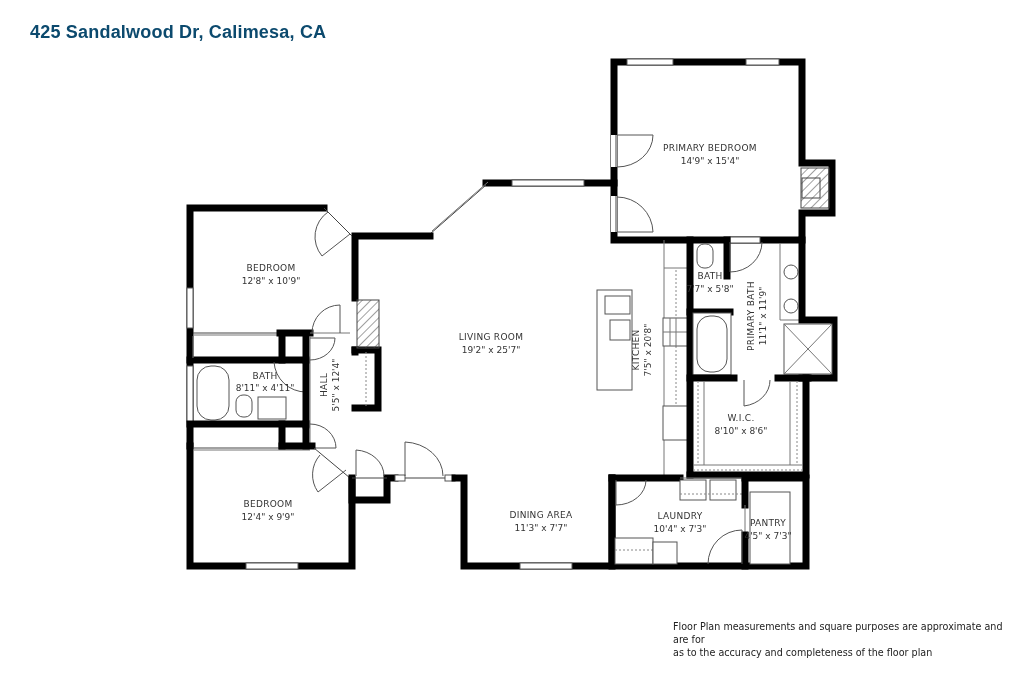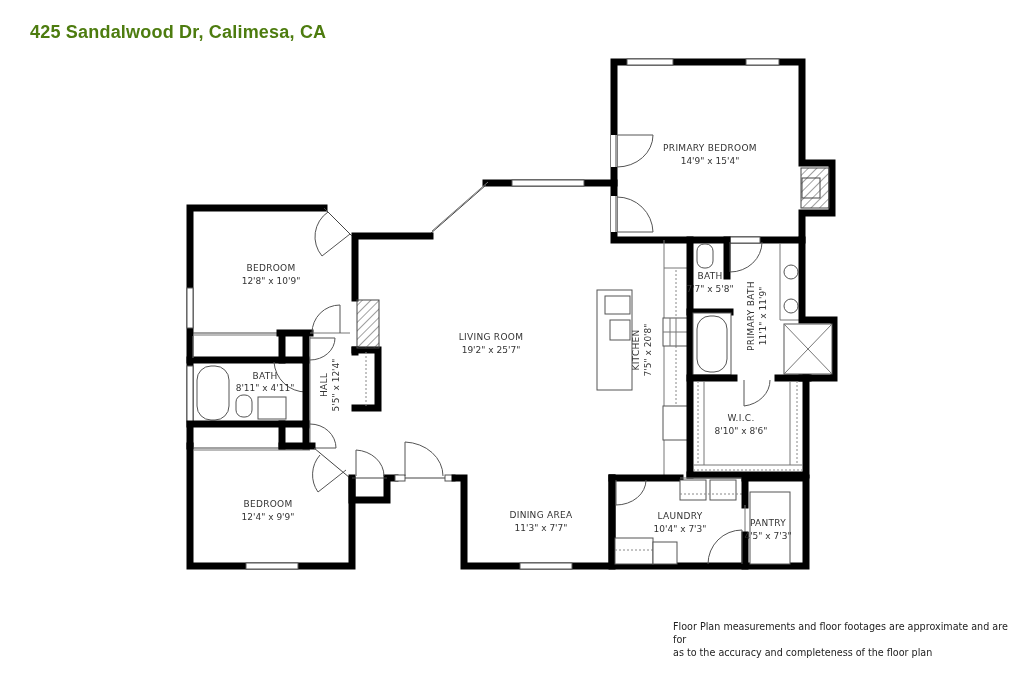--- a/index.html
+++ b/index.html
@@ -1,17 +1,17 @@
 <!DOCTYPE html>
 <html><head>
 <meta charset="utf-8">
 <style>
   html, body { margin: 0; padding: 0; background: #ffffff; }
   body { width: 1024px; height: 683px; position: relative; overflow: hidden; font-family: "Liberation Sans", sans-serif; }
-  .title { position: absolute; left: 30px; top: 22px; font-family: "Liberation Sans", sans-serif; font-weight: bold; font-size: 18px; color: #4d7c0f; letter-spacing: 0.2px; }
+  .title { position: absolute; left: 30px; top: 22px; font-family: "Liberation Sans", sans-serif; font-weight: bold; font-size: 18px; color: #0c4a6e; letter-spacing: 0.2px; }
   svg.plan { position: absolute; left: 0; top: 0; }
   .wall { fill: none; stroke: #000; stroke-width: 7; stroke-linecap: square; stroke-linejoin: miter; }
   .thin { fill: none; stroke: #777; stroke-width: 1; }
   .thin-dark { fill: none; stroke: #444; stroke-width: 1; }
   .dash { fill: none; stroke: #888; stroke-width: 1; stroke-dasharray: 2 2; }
   .window { fill: #fff; stroke: #555; stroke-width: 1; }
   .hatch { fill: url(#hatch); stroke: #444; stroke-width: 1; }
   .door-arc { fill: none; stroke: #555; stroke-width: 1; }
   .room-name { font-family: "DejaVu Sans", sans-serif; font-size: 9px; fill: #333; text-anchor: middle; letter-spacing: 0.3px; }
   .room-dim { font-family: "DejaVu Sans", sans-serif; font-size: 9px; fill: #333; text-anchor: middle; }
@@ -220,15 +220,15 @@
 
     <text class="room-name" x="680" y="519">LAUNDRY</text>
     <text class="room-dim" x="680" y="532">10'4" x 7'3"</text>
 
     <text class="room-name" x="768" y="526">PANTRY</text>
     <text class="room-dim" x="768" y="539">4'5" x 7'3"</text>
   </g>
 </svg>
 
 <div class="disclaimer">
-  <div>Floor Plan measurements and floor footages are approximate and are for</div>
+  <div>Floor Plan measurements and square purposes are approximate and are for</div>
   <div>as to the accuracy and completeness of the floor plan</div>
 </div>
 
 </body></html>

